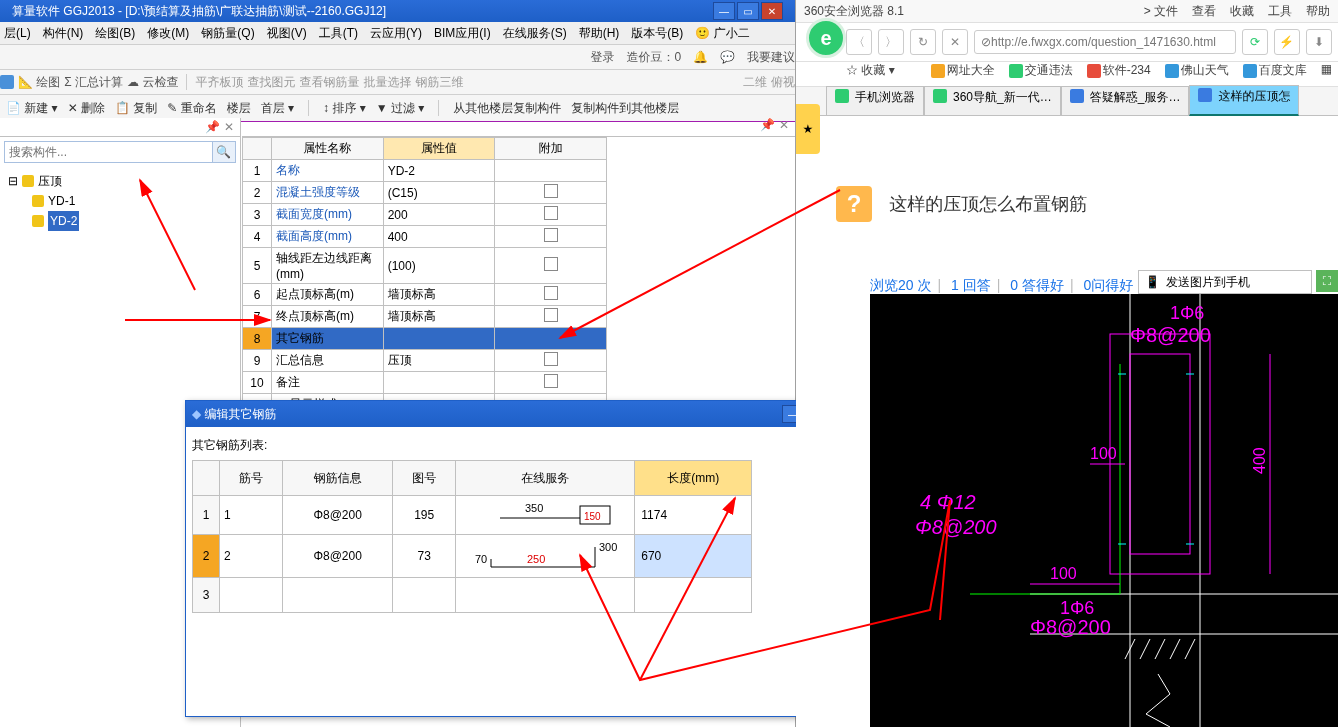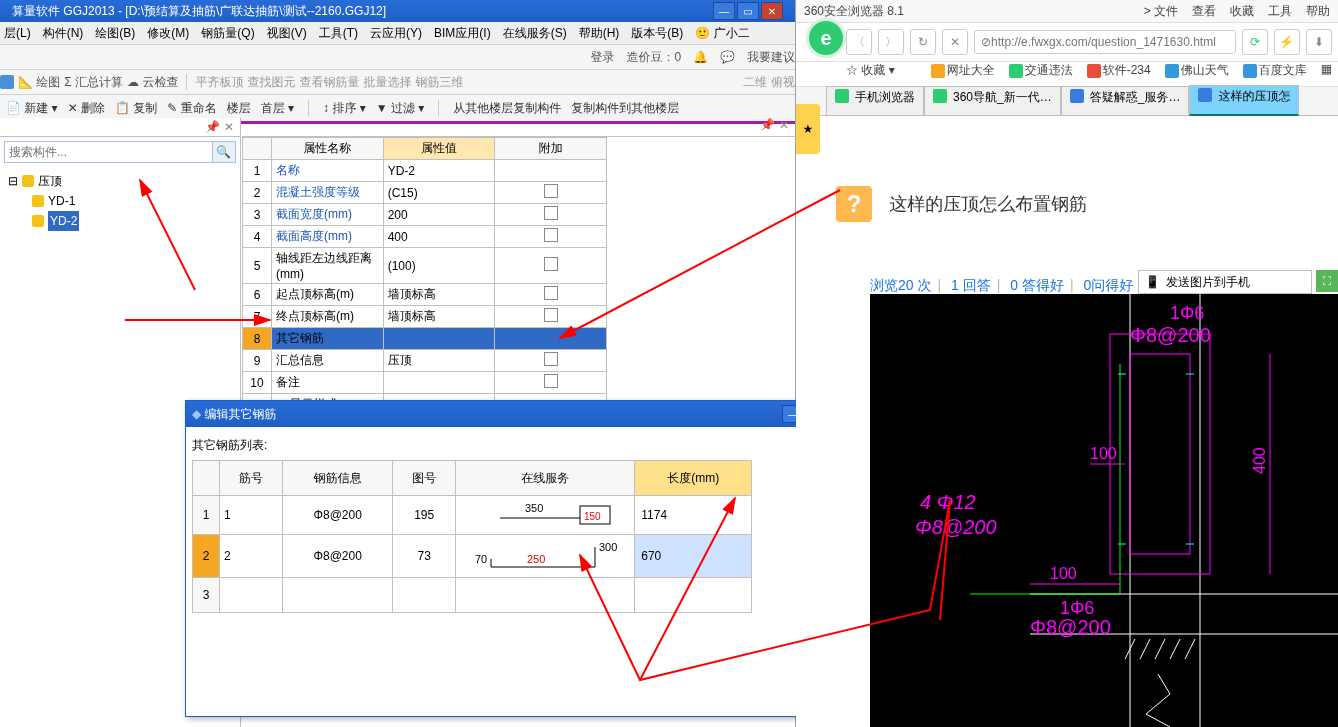--- a/index.html
+++ b/index.html
@@ -9,21 +9,21 @@
 .ggj{position:absolute;left:0;top:0;width:795px;height:727px;border-right:1px solid #a0a0a0}
 .ggj-title{height:22px;background:linear-gradient(#2a6cd7,#1e5fc7);color:#fff;display:flex;align-items:center;padding:0 12px;font-size:12px}
 .ggj-title .t{flex:1;white-space:nowrap;overflow:hidden}
 .winbtns{display:flex;gap:2px}
 .winbtns span{width:20px;height:16px;background:#3a7be0;border:1px solid #1e4a9c;display:flex;align-items:center;justify-content:center;color:#fff;font-size:10px}
 .winbtns .close{background:#c8432d}
 .menubar{height:22px;background:#efefef;border-bottom:1px solid #cfcfcf;display:flex;align-items:center;padding:0 4px;gap:12px;white-space:nowrap}
 .menubar span{color:#000}
 .toolbar{height:24px;background:#f5f5f5;border-bottom:1px solid #d0d0d0;display:flex;align-items:center;padding:0 0;gap:4px;white-space:nowrap;color:#555}
 .toolbar .grey{color:#9a9a9a}
-.toolbar2{height:26px;background:#f5f5f5;border-bottom:3px solid #a21caf;display:flex;align-items:center;padding:0 6px;gap:10px;white-space:nowrap;color:#333}
+.toolbar2{height:26px;background:#f5f5f5;border-bottom:1px solid #a21caf;display:flex;align-items:center;padding:0 6px;gap:10px;white-space:nowrap;color:#333}
 .tinyico{width:14px;height:14px;background:#4a90d9;display:inline-block;border-radius:2px;vertical-align:middle}
 
 .left-pane{position:absolute;left:0;top:118px;width:240px;bottom:0;border-right:1px solid #c0c0c0;background:#fff}
 .left-pane .pin{height:18px;border-bottom:1px solid #c0c0c0;display:flex;justify-content:flex-end;align-items:center;padding-right:6px;color:#888}
 .searchbox{display:flex;margin:4px;border:1px solid #a8c0e0}
 .searchbox input{flex:1;border:none;padding:3px 4px;font-size:12px;outline:none}
 .searchbox .sbtn{width:22px;background:#e8f0fa;border-left:1px solid #a8c0e0;display:flex;align-items:center;justify-content:center;color:#3a7be0}
 .tree{padding:4px 8px;line-height:20px}
 .tree .node{display:flex;align-items:center;gap:4px}
 .tree .sel{background:#316ac5;color:#fff;padding:0 2px}

